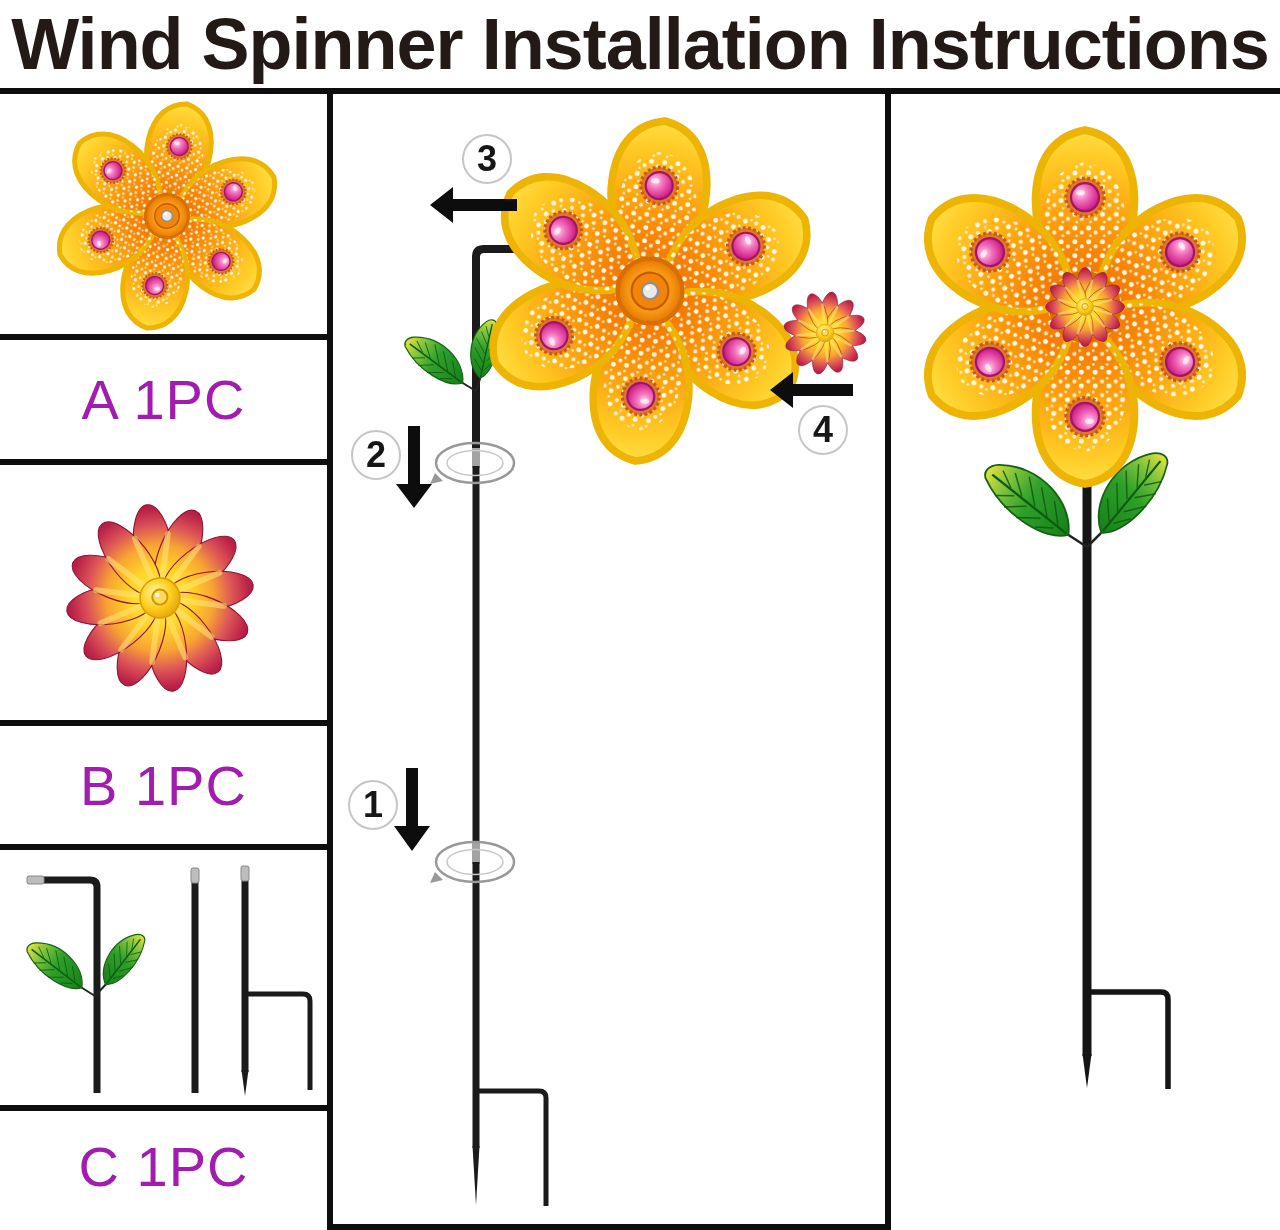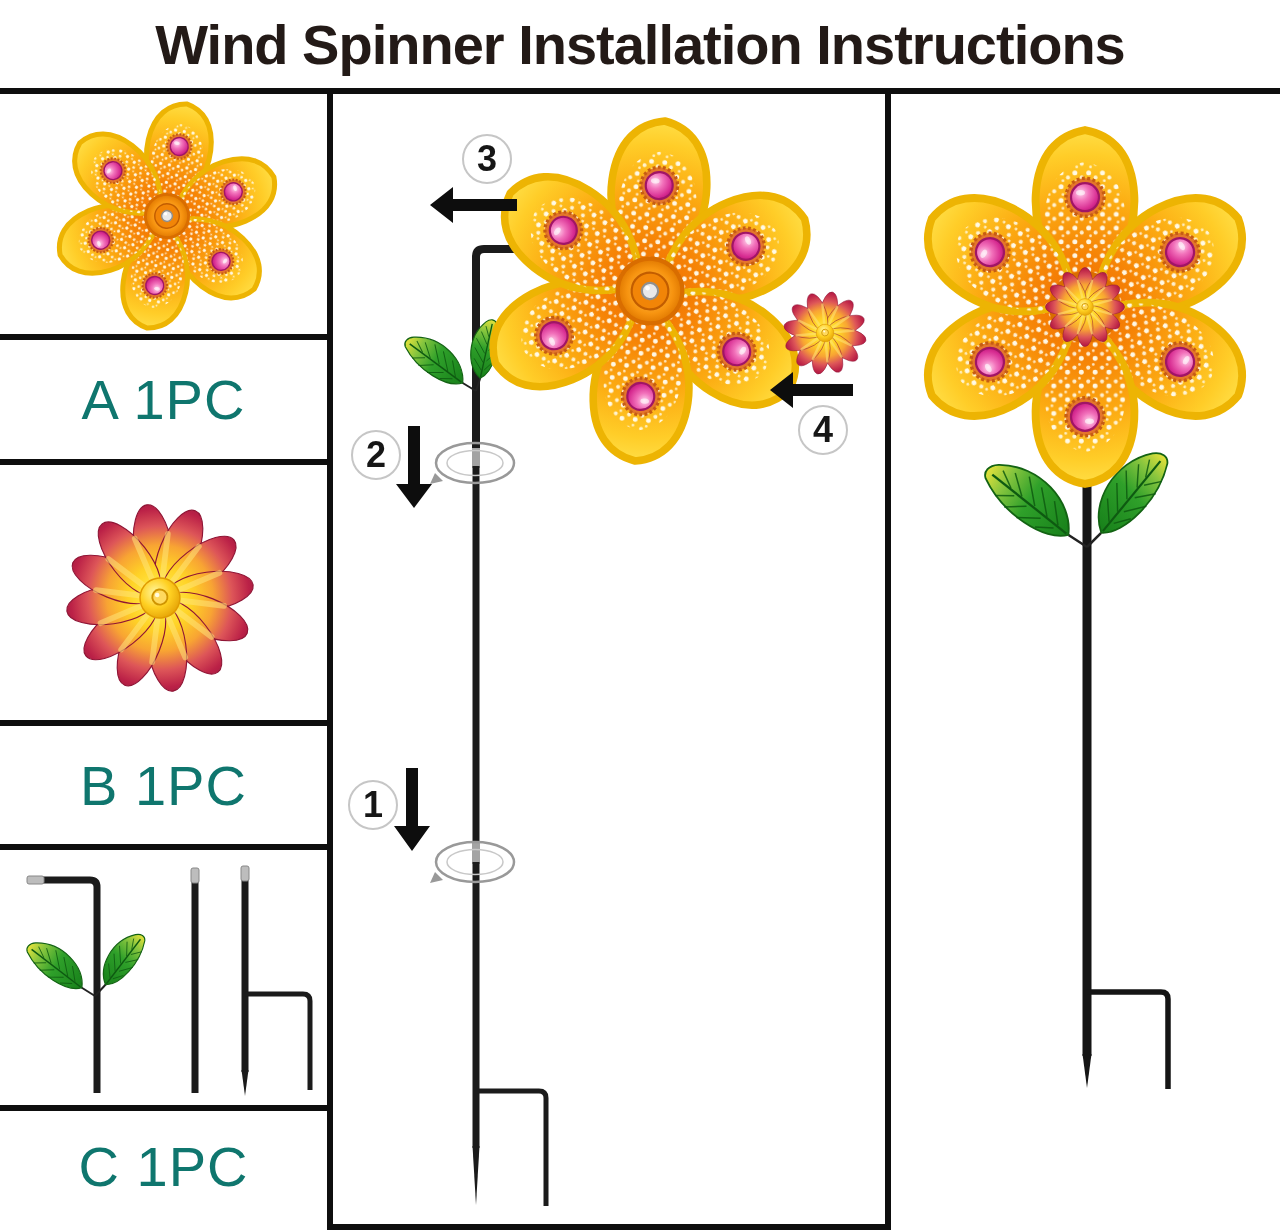--- a/index.html
+++ b/index.html
@@ -1,30 +1,30 @@
 <!DOCTYPE html>
 <html><head>
 <meta charset="utf-8">
 <style>
   html,body{margin:0;padding:0;background:#fff;}
   .page{position:relative;width:1280px;height:1230px;background:#ffffff;overflow:hidden;
         font-family:"Liberation Sans", sans-serif;}
   .title-bar{position:absolute;left:0;top:0;width:1280px;height:88px;
              display:flex;align-items:center;justify-content:center;}
-  .title-bar h1{margin:16px;font-size:56px;font-weight:bold;letter-spacing:-1px;color:#231a17;white-space:nowrap;}
+  .title-bar h1{margin:16px;font-size:72px;font-weight:bold;letter-spacing:-1px;color:#231a17;white-space:nowrap;}
   .content{position:absolute;left:0;top:88px;width:1280px;height:1142px;
            border-top:6px solid #0e0e0e;box-sizing:border-box;display:flex;}
   .left-col{width:333px;height:1136px;border-right:6px solid #0e0e0e;box-sizing:border-box;
             display:flex;flex-direction:column;}
   .cell{box-sizing:border-box;width:100%;display:flex;align-items:center;justify-content:center;}
   .cell.bb{border-bottom:6px solid #0e0e0e;}
   .h-imgA{height:246px;} .h-labA{height:125px;}
   .h-imgB{height:261px;} .h-labB{height:124px;}
   .h-imgC{height:261px;} .h-labC{height:111px;}
-  .part-label{font-size:56px;color:#0f766e;letter-spacing:1px;}
+  .part-label{font-size:56px;color:#a21caf;letter-spacing:1px;}
   .mid-panel{width:558px;height:1136px;border-right:6px solid #0e0e0e;border-bottom:6px solid #0e0e0e;
              box-sizing:border-box;}
   .right-panel{flex:1;height:1136px;}
   .overlay{position:absolute;left:0;top:0;width:1280px;height:1230px;z-index:5;pointer-events:none;}
   .badge{position:absolute;width:50px;height:50px;border-radius:50%;background:#fff;
          border:2px solid #c6c6c6;box-sizing:border-box;z-index:10;
          display:flex;align-items:center;justify-content:center;}
   .badge span{font-size:36px;font-weight:bold;color:#161616;line-height:1;}
   .b1{left:348px;top:780px;} .b2{left:351px;top:430px;}
   .b3{left:462px;top:134px;} .b4{left:798px;top:405px;}

